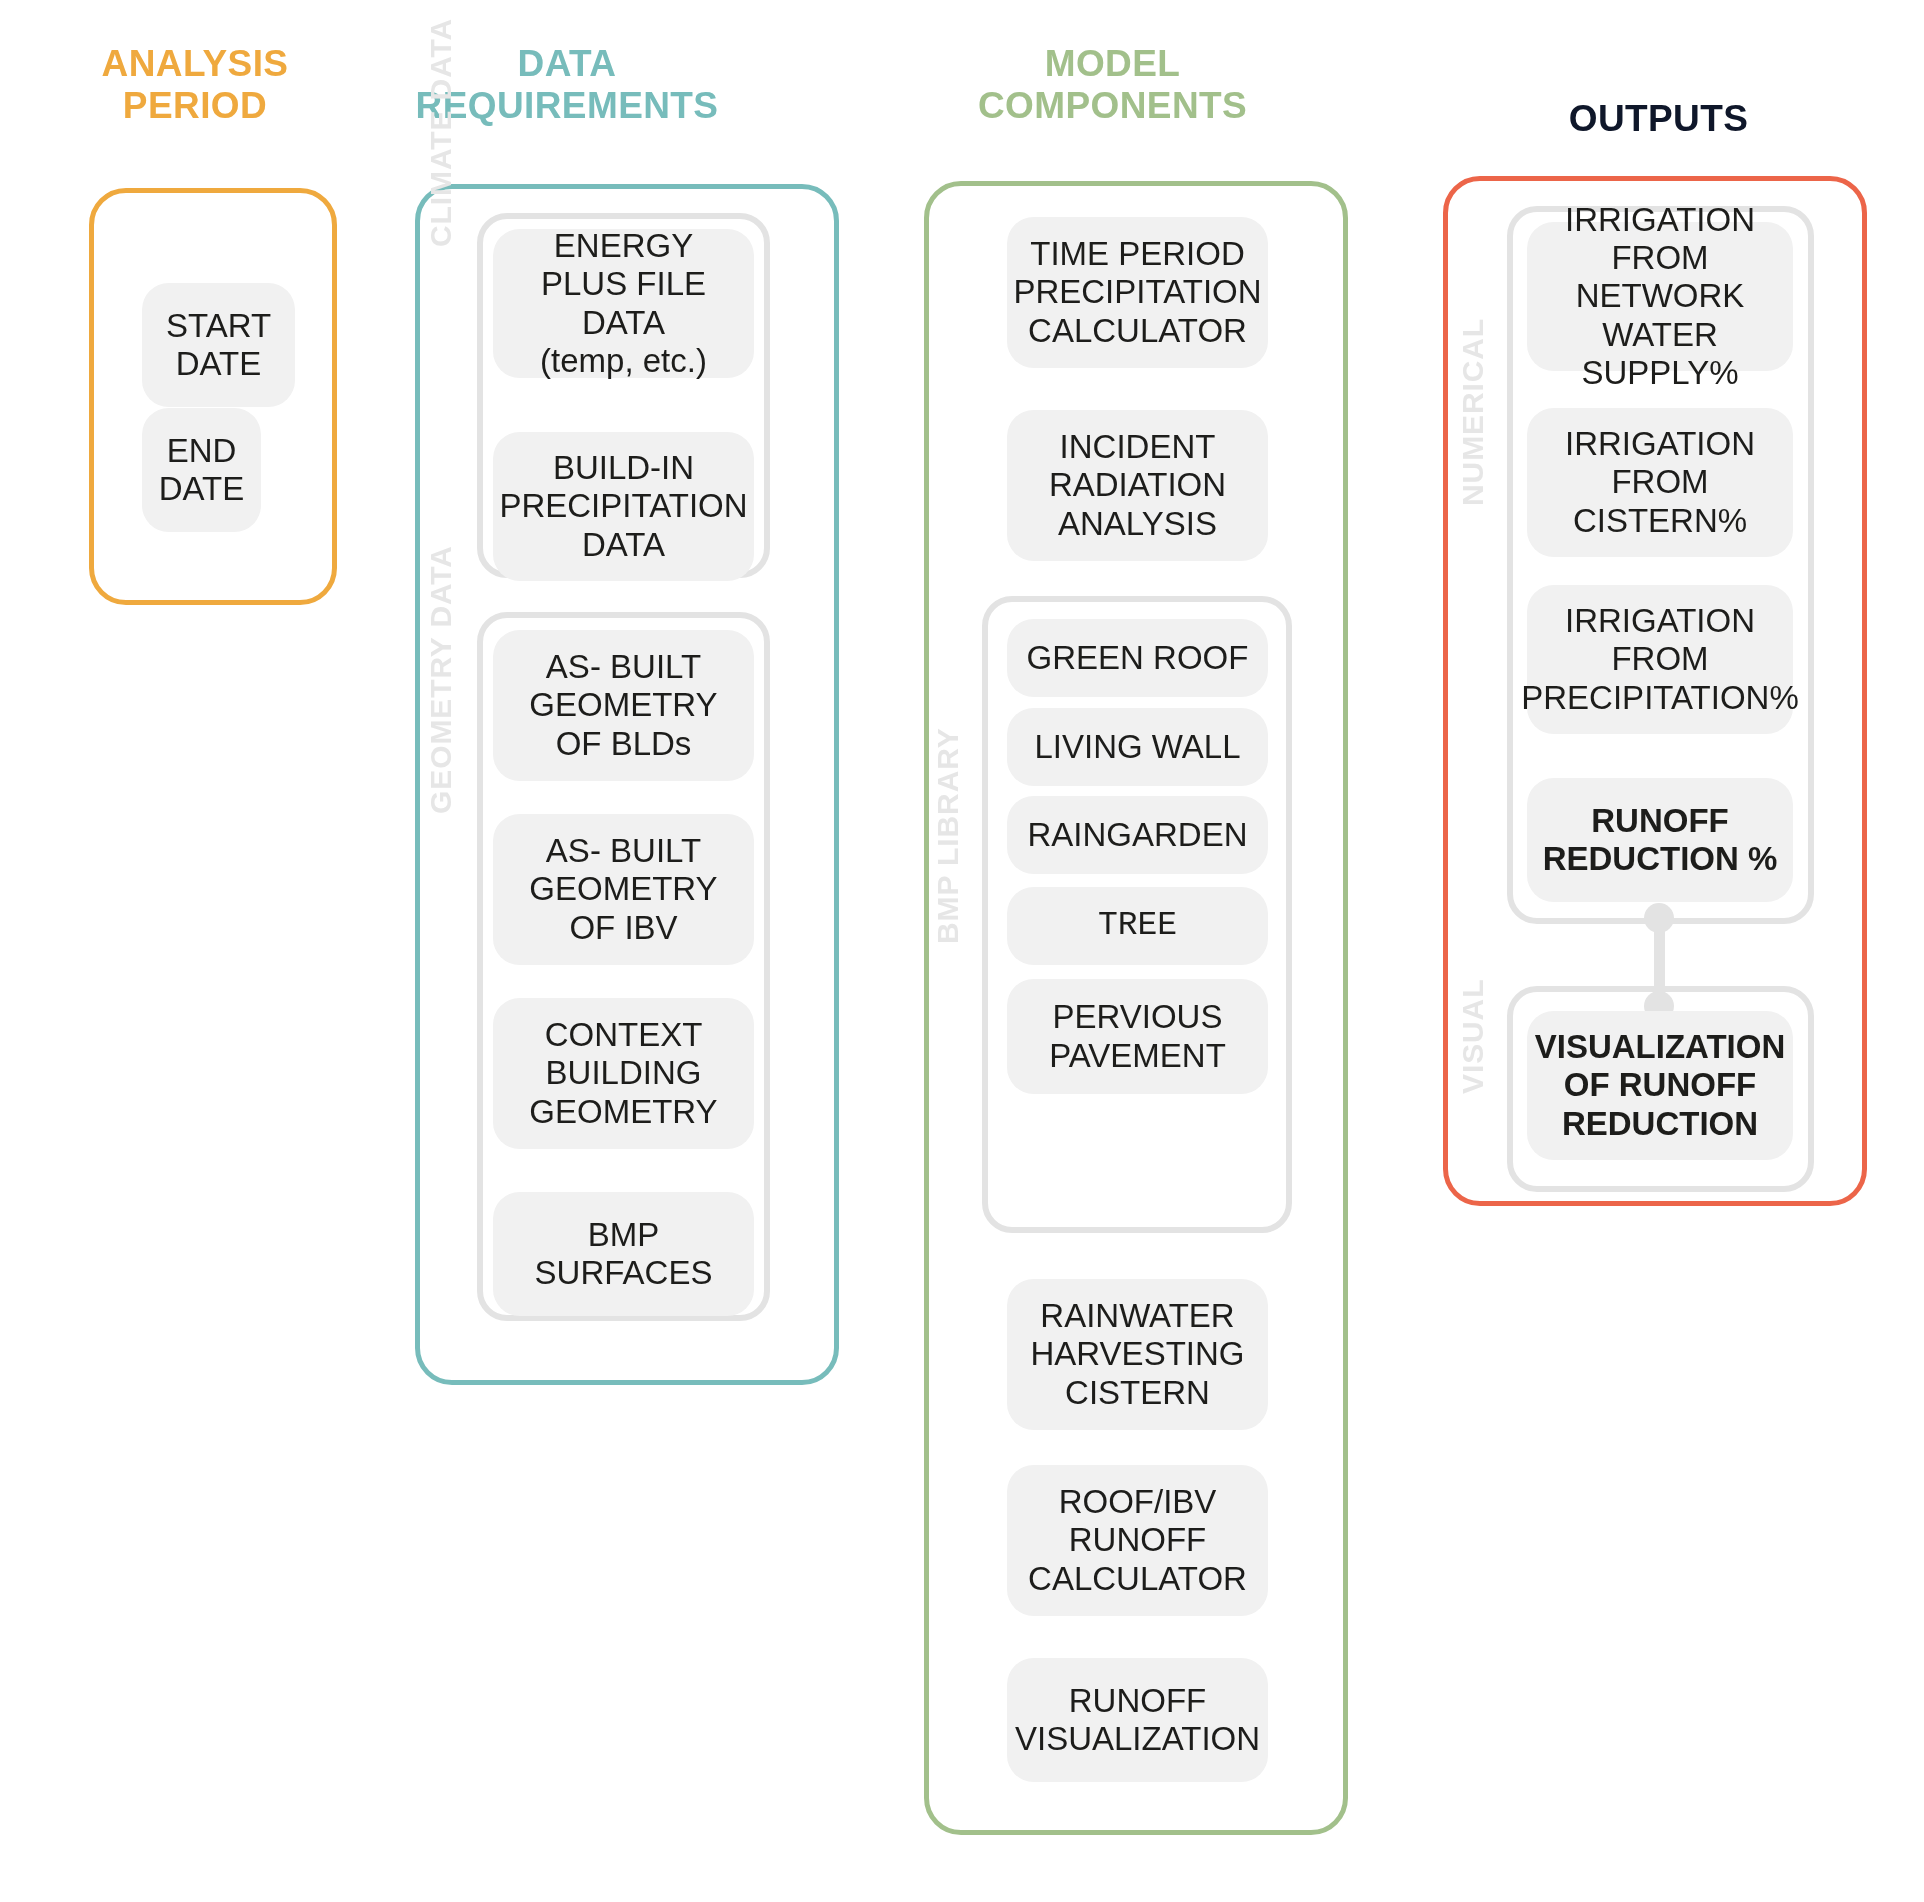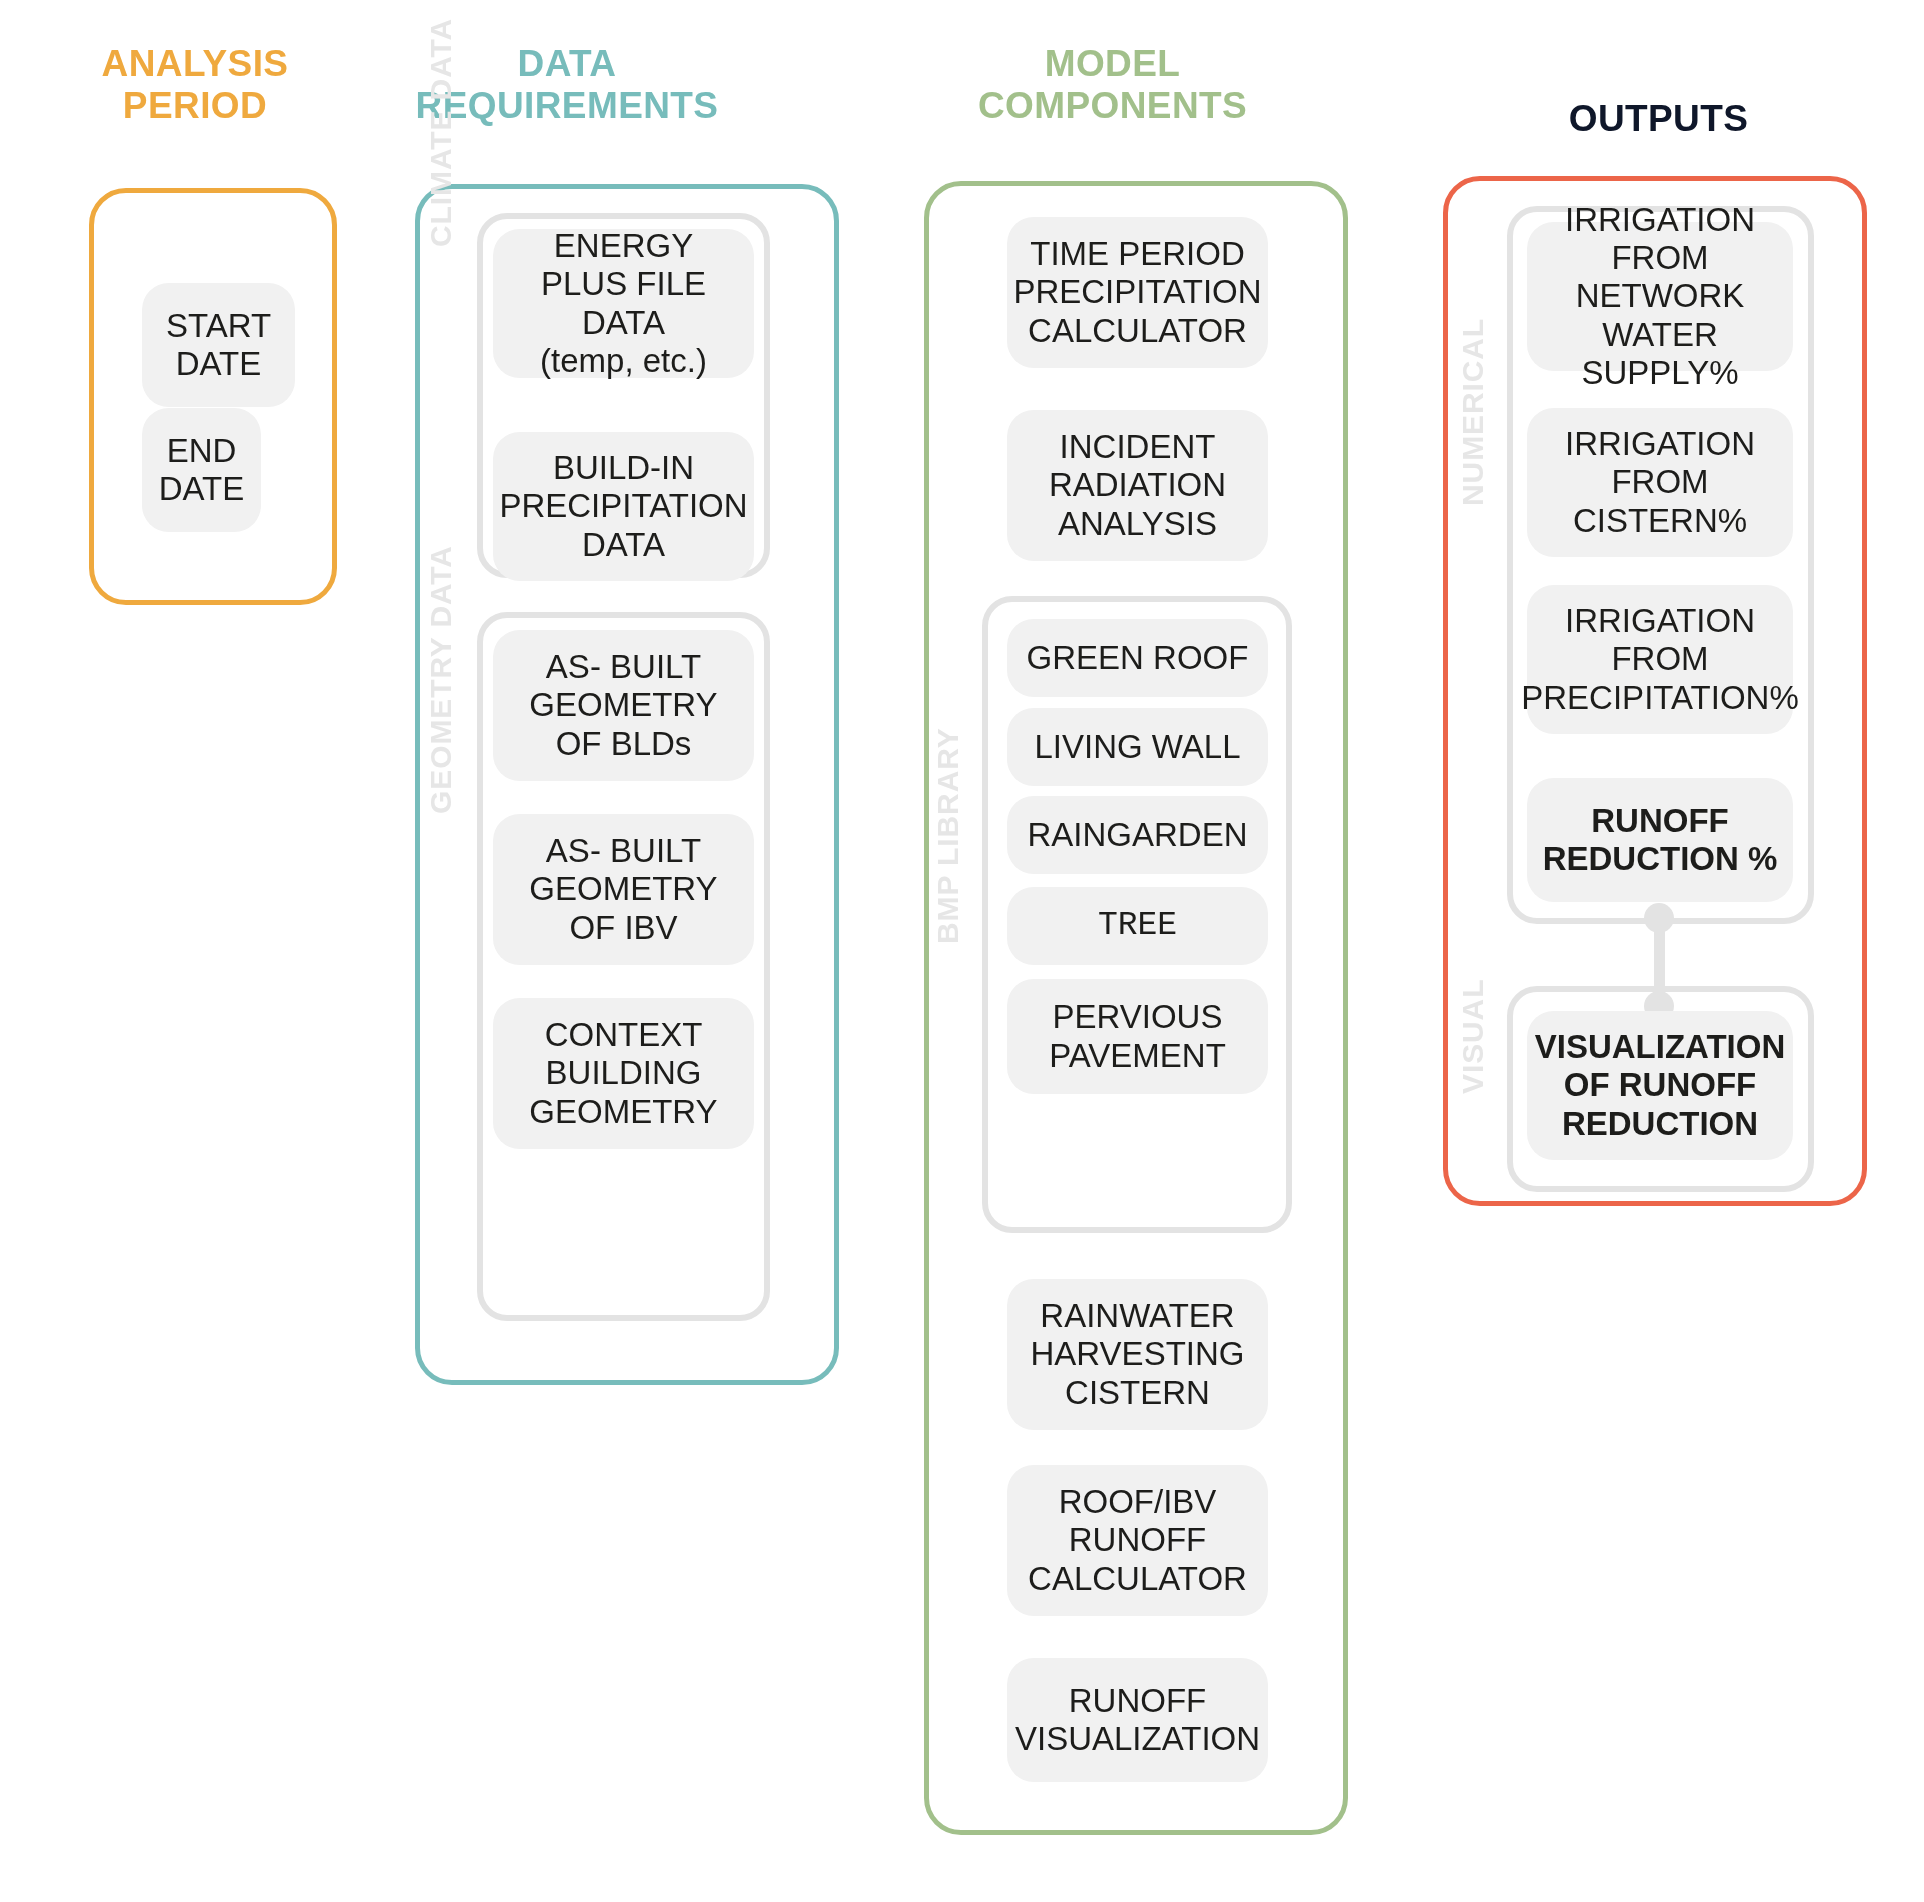--- a/index.html
+++ b/index.html
@@ -128,20 +128,22 @@
 OF BLDs</div>
 
   <div class="pill" style="left:493px; top:814px; width:261px; height:151px;">AS- BUILT
 GEOMETRY
 OF IBV</div>
 
   <div class="pill" style="left:493px; top:998px; width:261px; height:151px;">CONTEXT
 BUILDING
 GEOMETRY</div>
 
+  <div class="pill" style="left:493px; top:1192px; width:261px; height:124px;">BMP
+SURFACES</div>
 
   <div class="frame" style="left:924px; top:181px; width:424px; height:1654px; border-color:#A2C08B;"></div>
 
   <div class="pill" style="left:1007px; top:217px; width:261px; height:151px;">TIME PERIOD
 PRECIPITATION
 CALCULATOR</div>
 
   <div class="pill" style="left:1007px; top:410px; width:261px; height:151px;">INCIDENT
 RADIATION
 ANALYSIS</div>

